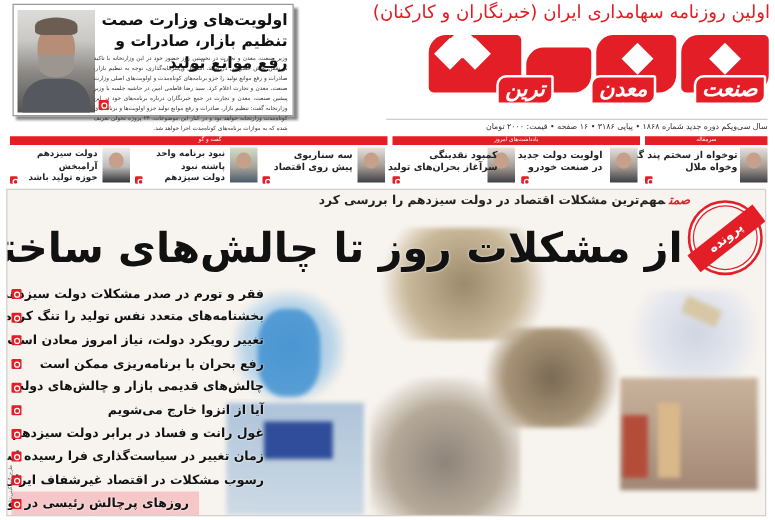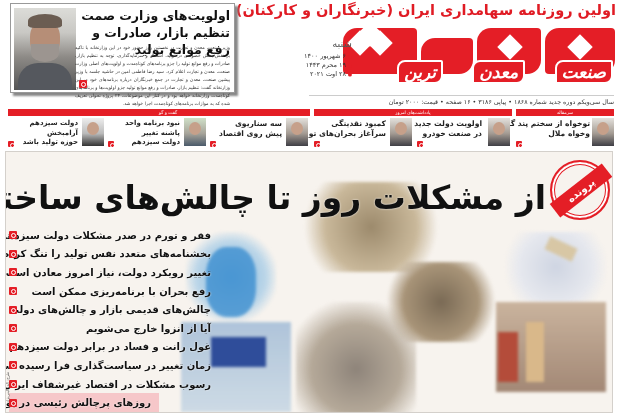--- a/index.html
+++ b/index.html
@@ -1,20 +1,20 @@
 <!DOCTYPE html>
 <html><head>
 <meta charset="utf-8">
 <style>
 *{box-sizing:border-box;margin:0;padding:0}
 html,body{width:620px;height:416px;overflow:hidden;background:#fff;font-family:"DejaVu Sans",sans-serif;direction:rtl}
 #page{position:relative;width:620px;height:416px;background:#fff}
 
 
-.tagline{position:absolute;top:2px;right:4px;width:280px;text-align:center;color:#e01b24;font-weight:bold;font-size:14.5px;letter-spacing:-.3px;white-space:nowrap}
+.tagline{position:absolute;top:2px;right:4px;width:280px;text-align:center;color:#e01b24;font-weight:normal;font-size:14.5px;letter-spacing:-.3px;white-space:nowrap}
 .logo{position:absolute;top:28px;right:5px;width:272px;height:58px}
 .logo-block{position:absolute;background:#e41e26;border-radius:14px 4px 14px 4px}
 .logo-sub{position:absolute;bottom:2px;color:#fff;font-weight:bold;font-style:italic;font-size:17px;line-height:20px;background:#e41e26;padding:0 5px;border-radius:8px 2px 8px 2px;border:2px solid #fff}
 .diamond{position:absolute;width:18px;height:18px;background:#fff;transform:rotate(45deg)}
 .dayblock{position:absolute;top:38px;left:292px;width:60px;text-align:right;direction:rtl}
 .dayname{font-size:10px;color:#555;margin-bottom:3px}
 .dateline{font-size:6.5px;color:#333;line-height:9px;white-space:nowrap}
 .dateline::before{content:"● ";color:#e41e26;font-size:5px}
 .issue-line{position:absolute;top:95px;right:6px;width:305px;font-size:6.3px;color:#333;white-space:nowrap;text-align:right;border-top:1px solid #ccc;padding-top:2px}
 
@@ -78,26 +78,20 @@
     <div class="diamond" style="right:26px;top:10px"></div>
     <div class="diamond" style="right:96px;top:10px"></div>
     <div class="diamond" style="right:226px;top:6px"></div>
     <div class="diamond" style="right:246px;top:6px"></div>
     <div class="diamond" style="right:236px;top:-3px"></div>
     <span class="logo-sub" style="right:2px">صنعت</span>
     <span class="logo-sub" style="right:90px">معدن</span>
     <span class="logo-sub" style="right:172px">ترین</span>
   </div>
 
-  <div class="dayblock">
-    <div class="dayname">شنبه</div>
-    <div class="dateline">۶ شهریور ۱۴۰۰</div>
-    <div class="dateline">۱۹ محرم ۱۴۴۳</div>
-    <div class="dateline">۲۸ اوت ۲۰۲۱</div>
-  </div>
 
   <div class="issue-line">سال سی‌ویکم دوره جدید شماره ۱۸۶۸ • پیاپی ۳۱۸۶ • ۱۶ صفحه • قیمت: ۲۰۰۰ تومان</div>
 
   <div class="lead">
     <div class="lead-photo">
       <div class="suit"></div>
         <div class="face"></div>
         <div class="hair"></div>
         <div class="beard"></div>
     </div>
@@ -130,41 +124,41 @@
       <div class="strip-photo" style="right:2px"></div>
       <div class="strip-text" style="right:30px">
         <div>اولویت دولت جدید</div>
           <div>در صنعت خودرو</div>
       </div>
       <span class="redmark" style="left:0"></span>
     </div>
 
     <div class="strip-item" style="right:200px;width:100px">
       <div class="strip-photo" style="right:2px"></div>
-      <div class="strip-text" style="right:28px">
+      <div class="strip-text" style="right:16px">
         <div>کمبود نقدینگی</div>
           <div>سرآغاز بحران‌های تولید</div>
       </div>
       <span class="redmark" style="left:0"></span>
     </div>
 
     <div class="strip-item" style="right:304px;width:100px">
       <div class="strip-photo" style="right:2px"></div>
       <div class="strip-text" style="right:28px">
         <div>سه سناریوی</div>
           <div>پیش روی اقتصاد</div>
       </div>
       <span class="redmark" style="left:0"></span>
     </div>
 
     <div class="strip-item" style="right:406px;width:100px">
       <div class="strip-photo" style="right:2px;background:linear-gradient(180deg,#cfe0c8,#a7a49a 55%,#4a5a6a)"></div>
       <div class="strip-text" style="right:28px;font-size:7px;line-height:9.5px">
         <div>نبود برنامه واحد</div>
-          <div>پاشنه تغییر</div>
+          <div>پاشنه نبود</div>
           <div>دولت سیزدهم</div>
       </div>
       <span class="redmark" style="left:0"></span>
     </div>
 
     <div class="strip-item" style="right:508px;width:98px">
       <div class="strip-photo" style="right:2px;background:linear-gradient(180deg,#eee,#bbb 55%,#333)"></div>
       <div class="strip-text" style="right:28px;font-size:7px;line-height:9.5px">
         <div>دولت سیزدهم</div>
           <div>آرامبخش</div>
@@ -183,20 +177,23 @@
       <div class="c-band" style="left:295px;top:30px;width:140px;height:90px;background:radial-gradient(circle,#9c8a6c,#c9b89a 55%,rgba(247,243,238,0) 80%)"></div>
       <div class="c-band" style="left:290px;top:150px;width:120px;height:112px;background:radial-gradient(circle at 50% 60%,#8e847a,#b5a999 50%,rgba(247,243,238,0) 80%)"></div>
       <div class="c-band" style="left:380px;top:110px;width:110px;height:80px;background:radial-gradient(circle,#7a6a55,#a89478 55%,rgba(247,243,238,0) 80%)"></div>
       <div class="c-band" style="left:500px;top:80px;width:100px;height:70px;background:radial-gradient(circle,#cfd5e2,#e6e8ee 60%,rgba(247,243,238,0) 85%)"></div>
       <div class="c-band" style="left:540px;top:90px;width:30px;height:14px;background:#d8c7a5;transform:rotate(25deg)"></div>
       <div class="c-band" style="left:490px;top:150px;width:110px;height:90px;background:linear-gradient(180deg,#bfa48a,#8e6e58);opacity:.8"></div>
       <div class="c-band" style="left:492px;top:180px;width:20px;height:50px;background:#b44c3a"></div>
       <div class="c-band" style="left:520px;top:170px;width:18px;height:60px;background:#d9b88a"></div>
     </div>
 
+    <div class="kicker">
+      <span class="brand">صمت</span><span>مهم‌ترین مشکلات اقتصاد در دولت سیزدهم را بررسی کرد</span>
+    </div>
 
     <div class="headline">از مشکلات روز تا چالش‌های ساختاری</div>
 
     <div class="stamp">
       <div class="stamp-band">پرونده</div>
     </div>
 
     <div class="list">
       <div class="list-item">
           <span class="t">فقر و تورم در صدر مشکلات دولت سیزدهم</span>

